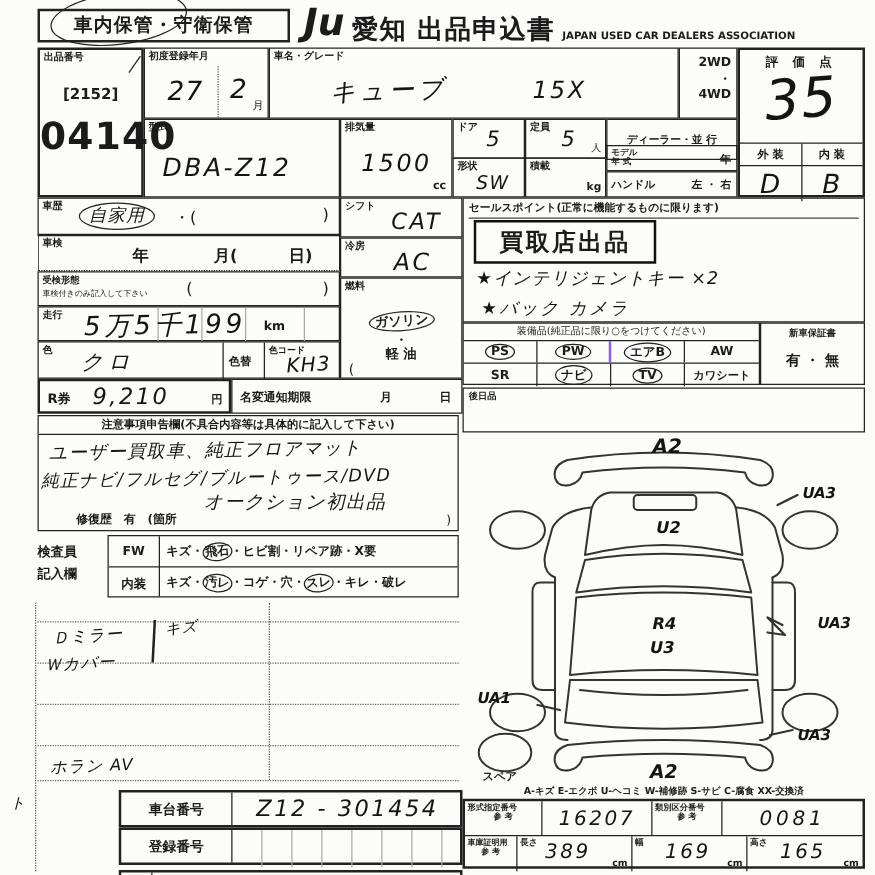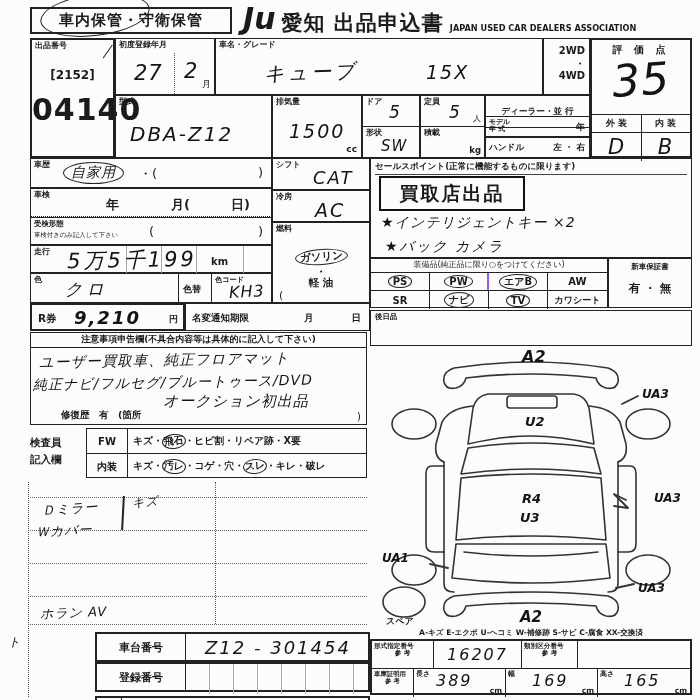--- a/index.html
+++ b/index.html
@@ -154,21 +154,21 @@
     <div class="lbl" style="position:absolute;left:3px;top:2px;">色</div>
     <div class="hw abs" style="left:34px;top:4px;font-size:17px;letter-spacing:4px;">クロ</div>
     <div class="abs" style="left:147px;top:0;height:30px;border-left:1.2px solid #222;"></div>
     <div class="abs" style="left:152px;top:9px;font-size:9px;font-weight:bold;">色替</div>
     <div class="abs" style="left:180px;top:0;height:30px;border-left:1.2px solid #222;"></div>
     <div class="lbl7" style="position:absolute;left:184px;top:2px;font-size:7.2px;">色コード</div>
     <div class="hw abs" style="left:198px;top:8px;font-size:16px;letter-spacing:1px;transform:rotate(-3deg);">KH3</div>
   </div>
   <div class="box b2" style="left:30px;top:303px;width:155px;height:28px;">
     <div class="abs" style="left:6px;top:7px;font-size:10.5px;font-weight:bold;">R券</div>
-    <div class="hw abs" style="left:42px;top:2px;font-size:18px;letter-spacing:2px;font-weight:bold;">9,210</div>
+    <div class="hw abs" style="left:42px;top:2px;font-size:18px;letter-spacing:2px;">9,210</div>
     <div class="abs" style="right:5px;top:8px;font-size:9px;font-weight:bold;">円</div>
   </div>
   <div class="box" style="left:185px;top:303px;width:185px;height:28px;">
     <div class="abs" style="left:6px;top:8px;font-size:9.5px;font-weight:bold;">名変通知期限</div>
     <div class="abs" style="left:118px;top:8px;font-size:9.5px;font-weight:bold;">月</div>
     <div class="abs" style="right:8px;top:8px;font-size:9.5px;font-weight:bold;">日</div>
   </div>
 
   <div class="box" style="left:272px;top:158px;width:98px;height:32px;">
     <div class="lbl" style="position:absolute;left:3px;top:2px;">シフト</div>
@@ -355,20 +355,21 @@
     <div class="abs" style="left:0;top:0;width:100%;height:28px;border-bottom:1.2px solid #222;box-sizing:border-box;display:flex;">
       <div style="width:62px;border-right:1px solid #222;box-sizing:border-box;padding:2px 2px;">
         <div class="lbl7" style="font-size:6.6px;">形式指定番号</div>
         <div class="lbl7" style="font-size:6.6px;text-align:center;">参 考</div>
       </div>
       <div class="center hw" style="width:88px;border-right:1px solid #222;box-sizing:border-box;font-size:16px;letter-spacing:2px;">16207</div>
       <div style="width:56px;border-right:1px solid #222;box-sizing:border-box;padding:2px 2px;">
         <div class="lbl7" style="font-size:6.6px;">類別区分番号</div>
         <div class="lbl7" style="font-size:6.6px;text-align:center;">参 考</div>
       </div>
+      <div class="center hw" style="flex:1;font-size:16px;letter-spacing:3px;">0081</div>
     </div>
     <div class="abs" style="left:0;top:28px;width:100%;height:28px;display:flex;">
       <div style="width:42px;border-right:1px solid #222;box-sizing:border-box;padding:2px 2px;">
         <div class="lbl7" style="font-size:6.4px;">車庫証明用</div>
         <div class="lbl7" style="font-size:6.4px;text-align:center;">参 考</div>
       </div>
       <div style="width:92px;border-right:1px solid #222;box-sizing:border-box;position:relative;">
         <span class="lbl7" style="position:absolute;left:2px;top:2px;font-size:7px;">長さ</span>
         <span class="hw abs" style="left:22px;top:2px;font-size:16px;letter-spacing:2px;">389</span>
         <span class="abs" style="right:3px;bottom:2px;font-size:7.5px;font-weight:bold;">cm</span>

